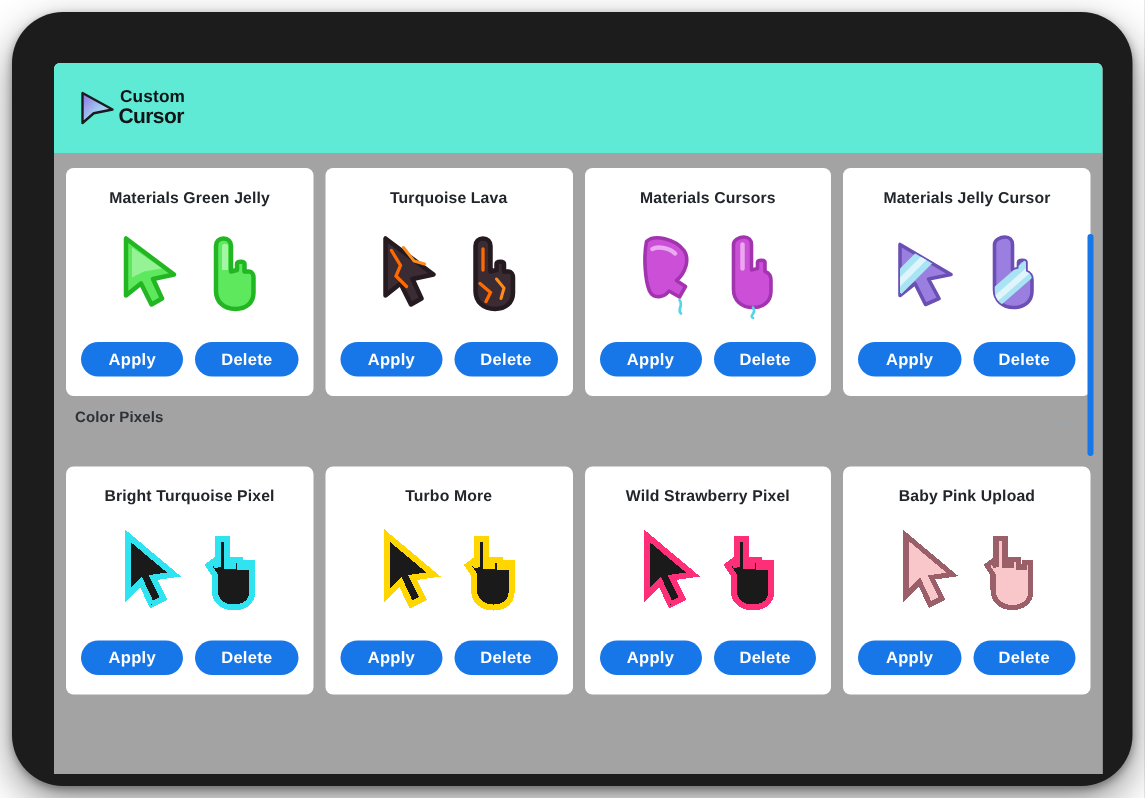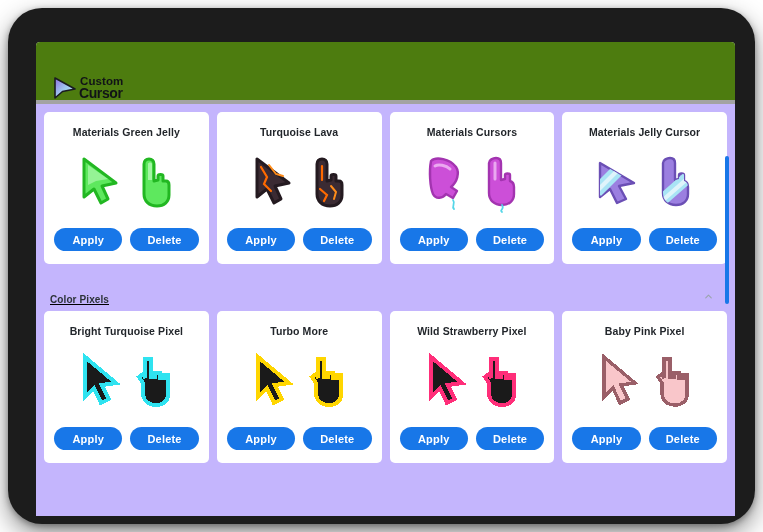--- a/index.html
+++ b/index.html
@@ -31,25 +31,25 @@
     width: 699px;
     height: 474px;
     background: #e8eef2;
     border-radius: 4px 4px 0 0;
     overflow: hidden;
   }
 
   
   #app-header {
     height: 62px;
-    background: #4d7c0f;
-    display: flex;
-    align-items: flex-end;
+    background: #5eead4;
+    display: flex;
+    align-items: center;
     padding: 0 18px 0 16px;
-    border-bottom: 4px solid #a3a3a3;
+    border-bottom: 2px solid #a3a3a3;
   }
 
   #logo { display: flex; align-items: center; gap: 2px; }
   #logo-mark { width: 26px; height: 24px; flex: none; }
 
   #logo-text {
     display: flex;
     flex-direction: column;
     line-height: 1;
     margin-left: -1px;
@@ -91,21 +91,21 @@
     height: 30px;
     cursor: pointer;
     color: #111317;
   }
   #nav-icon-settings { margin-left: 10px; }
 
   
   #content-scroll {
     position: relative;
     height: 412px;
-    background: #c4b5fd;
+    background: #a3a3a3;
     overflow: hidden;
   }
 
   .card-row {
     display: flex;
     gap: 8px;
     padding: 0 8px;
   }
 
   .cursor-card {
@@ -156,26 +156,25 @@
     height: 23px;
     flex: 1 1 0;
     max-width: 70px;
     cursor: pointer;
     letter-spacing: .2px;
   }
 
   
   .section-header {
     display: flex;
-    align-items: flex-end;
+    align-items: flex-start;
     justify-content: space-between;
     padding: 0 18px 0 14px;
     height: 32px;
     margin: 9px 0 6px;
-    text-decoration: underline;
   }
   .section-title {
     font-size: 10px;
     font-weight: 700;
     color: #2c3238;
     letter-spacing: .1px;
   }
   .section-toggle {
     width: 18px; height: 18px;
     display: flex; align-items: center; justify-content: center;
@@ -378,21 +377,21 @@
               <path d="M14 8 L20 8 L20 26 L24 26 L24 22 L29 22 L29 27 L33 27 L33 24 L37 24 L37 44 C37 50 32 54 25 54 C17 54 12 49 12 42 L12 32 L8 26 L12 23 L14 27 Z" fill="#1a1a1a" stroke="#ff2e79" stroke-width="4" stroke-linejoin="miter"></path>
             </svg>
           </div>
           <div class="card-actions">
             <button class="pill-btn">Apply</button>
             <button class="pill-btn">Delete</button>
           </div>
         </div>
 
         <div class="cursor-card">
-          <div class="card-title">Baby Pink Pixel</div>
+          <div class="card-title">Baby Pink Upload</div>
           <div class="card-art">
             <svg width="50" height="62" viewBox="0 0 50 62" shape-rendering="crispEdges">
               <path d="M10 6 L10 46 L19 37 L26 52 L34 48 L27 34 L41 32 Z" fill="#f9c6ca" stroke="#9a5f68" stroke-width="3.4" stroke-linejoin="miter"></path>
             </svg>
             <svg width="46" height="62" viewBox="0 0 46 62" shape-rendering="crispEdges">
               <path d="M14 8 L20 8 L20 26 L24 26 L24 22 L29 22 L29 27 L33 27 L33 24 L37 24 L37 44 C37 50 32 54 25 54 C17 54 12 49 12 42 L12 32 L8 26 L12 23 L14 27 Z" fill="#f9c6ca" stroke="#9a5f68" stroke-width="3.4" stroke-linejoin="miter"></path>
             </svg>
           </div>
           <div class="card-actions">
             <button class="pill-btn">Apply</button>

